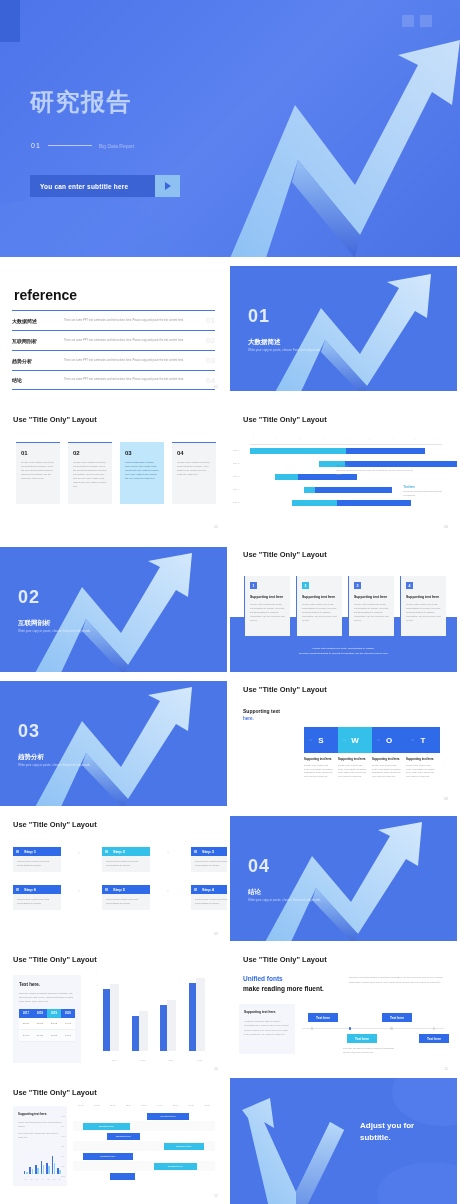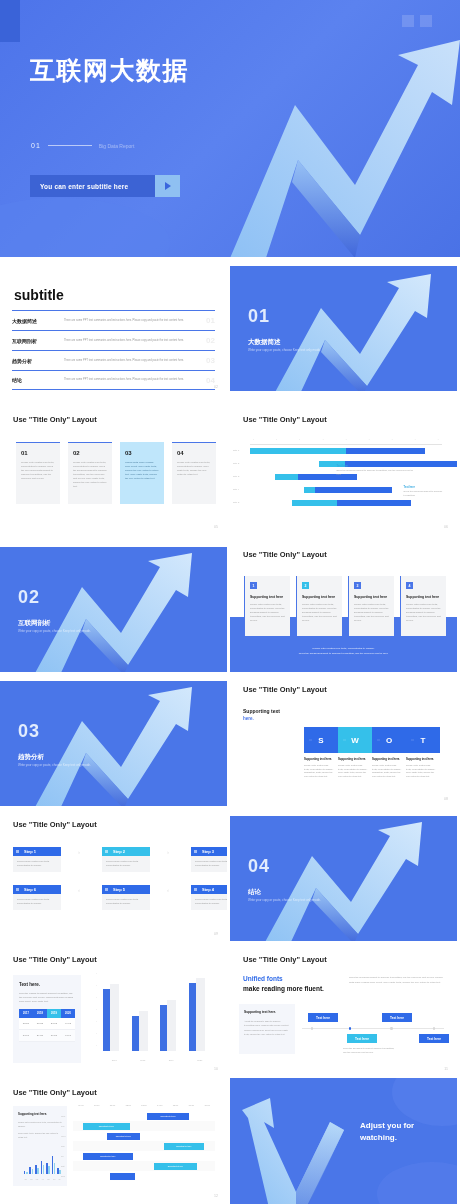--- a/index.html
+++ b/index.html
@@ -220,36 +220,36 @@
         <path d="M55 260 L125 95 L185 175 L248 55 L228 45 L290 30 L282 95 L262 82 L190 225 L128 150 L92 260 Z" fill="url(#ga)" opacity="0.95"></path>
         <path d="M128 150 L190 225 L185 248 L122 172 Z" fill="url(#gb)" opacity=".8"></path>
       </svg>
       <svg width="200" height="90" viewBox="0 0 200 90" style="left:-20px;bottom:-6px;">
         <ellipse cx="80" cy="70" rx="110" ry="45" fill="#5a81ee" opacity=".55"></ellipse>
       </svg>
     </div>
     <div class="lblock"></div>
     <div class="cover-chip" style="right:46px;top:15px;width:12px;height:12px;"></div>
     <div class="cover-chip" style="right:28px;top:15px;width:12px;height:12px;"></div>
-    <div class="ttl1">互联网大数据</div>
+    <div class="ttl2">研究报告</div>
     <div class="meta">
       <span class="num">01</span>
       <span class="rule"></span>
       <span class="sub">Big Data Report</span>
     </div>
     <div class="subbar">
       <span>You can enter subtitle here</span>
     </div>
     <div class="playbtn">
         <i></i>
       </div>
   </div>
 
   <div class="slide" id="contents">
-    <h1>subtitle</h1>
+    <h1>reference</h1>
     <div class="toc">
       <div class="toc-row">
         <div class="toc-name">大数据简述</div>
         <div class="toc-desc">There are some PPT text summaries and instructions here. Please copy and paste the text content here.</div>
         <div class="toc-num">01</div>
       </div>
       <div class="toc-row">
         <div class="toc-name">互联网剖析</div>
         <div class="toc-desc">There are some PPT text summaries and instructions here. Please copy and paste the text content here.</div>
         <div class="toc-num">02</div>
@@ -725,17 +725,17 @@
         <path d="M14 36 L8 28 L36 16 L40 46 L30 40 L62 110 L96 40 L110 48 L70 130 L36 130 Z" fill="url(#t1)"></path>
         <path d="M62 110 L96 40 L110 48 L72 128 L62 126 Z" fill="url(#t1b)" opacity=".6"></path>
       </svg>
       <svg width="110" height="126" viewBox="0 0 110 126" style="right:0;top:0;">
         <ellipse cx="95" cy="14" rx="50" ry="34" fill="#5a81ee" opacity=".5"></ellipse>
         <ellipse cx="85" cy="116" rx="55" ry="32" fill="#5a81ee" opacity=".45"></ellipse>
       </svg>
     </div>
     <div class="tt">
       <div>Adjust you for</div>
-      <div>watching.</div>
+      <div>subtitle.</div>
     </div>
   </div>
 
 </div>
 
 </body></html>

